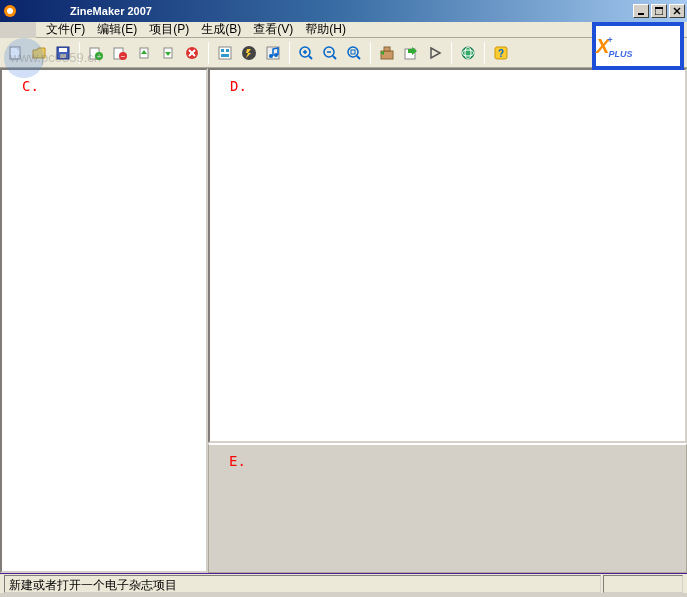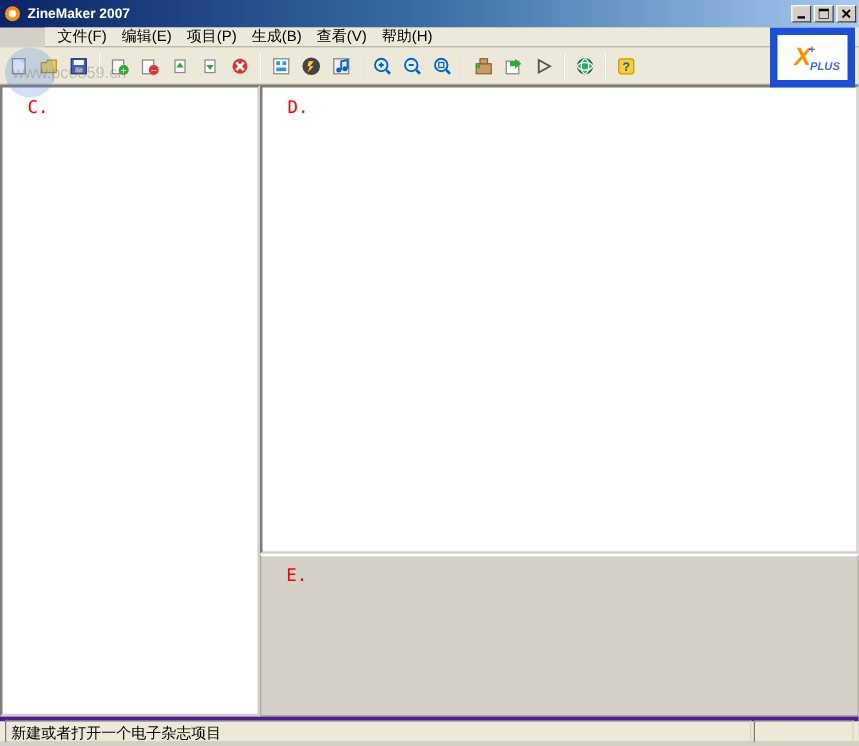--- a/index.html
+++ b/index.html
@@ -1,51 +1,51 @@
 <!DOCTYPE html>
 <html><head>
 <meta charset="utf-8">
 <style>
 * { margin: 0; padding: 0; box-sizing: border-box; }
 body { font-family: "SimSun", "宋体", sans-serif; font-size: 12px; background: #d4d0c8; width: 687px; height: 597px; overflow: hidden; position: relative; }
 
-.titlebar { height: 22px; background: linear-gradient(to right, #0a246a, #3a6ea5, #a6caf0); display: flex; align-items: center; padding: 0 2px; color: white; }
+.titlebar { height: 22px; background: linear-gradient(to right, #0a246a, #3a6ea5, #a6caf0); display: flex; align-items: center; padding: 0 2px; color: white; gap: 48px; }
 .titlebar-icon { width: 16px; height: 16px; margin-right: 4px; display: flex; align-items: center; justify-content: center; }
 .titlebar-text { flex: 1; font-size: 11px; font-weight: bold; }
 .titlebar-btns { display: flex; gap: 2px; }
 .titlebar-btn { width: 16px; height: 14px; background: #d4d0c8; border: 1px solid #fff; border-right-color: #404040; border-bottom-color: #404040; display: flex; align-items: center; justify-content: center; font-size: 9px; font-family: Arial; color: #000; cursor: pointer; }
 
 .menubar { height: 16px; background: #ece9d8; border-bottom: 1px solid #aca899; display: flex; align-items: center; padding: 0 4px; margin-left: 36px; }
 .menu-item { padding: 2px 6px; cursor: pointer; }
 .menu-spacer { flex: 1; }
 .annotation-a { color: #ff0000; font-family: monospace; font-size: 14px; margin-right: 8px; }
 
 .toolbar-row { height: 30px; background: #ece9d8; border-bottom: 1px solid #aca899; display: flex; align-items: center; padding: 2px 4px; gap: 2px; position: relative; }
 .toolbar-sep { width: 1px; height: 22px; background: #aca899; margin: 0 3px; border-right: 1px solid #fff; }
 .tb-btn { width: 22px; height: 22px; display: flex; align-items: center; justify-content: center; cursor: pointer; border: 1px solid transparent; }
 .annotation-b { color: #ff0000; font-family: monospace; font-size: 14px; position: absolute; right: 20px; }
 
-.logo-area { position: absolute; right: 3px; top: 22px; width: 68px; height: 48px; background: #fff; border: 6px solid #1d4ed8; display: flex; align-items: center; justify-content: flex-end; z-index: 5; }
+.logo-area { position: absolute; right: 3px; top: 22px; width: 92px; height: 48px; background: #fff; border: 4px solid #1d4ed8; display: flex; align-items: center; justify-content: flex-start; z-index: 5; }
 .logo-text { font-family: Arial Black, sans-serif; font-size: 20px; font-weight: 900; font-style: italic; }
 .logo-x { color: #ff8c00; }
 .logo-plus { color: #4169e1; font-size: 9px; position: relative; top: -10px; left: -2px; }
 .logo-sub { color: #4169e1; font-size: 9px; font-style: italic; position: relative; left: -6px; top: 4px; }
 
 .main-area { display: flex; height: calc(100% - 22px - 20px - 30px - 20px); }
 .left-panel { width: 208px; background: #fff; border: 2px inset #d4d0c8; position: relative; }
 .right-container { flex: 1; display: flex; flex-direction: column; }
 .right-top { flex: 1; background: #fff; border: 2px inset #d4d0c8; position: relative; }
 .right-bottom { height: 130px; background: #d4d0c8; border: 1px solid #aca899; border-top: 2px solid #fff; position: relative; }
 
 .annotation { color: #ff0000; font-family: monospace; font-size: 14px; position: absolute; }
 .ann-c { top: 8px; left: 20px; }
 .ann-d { top: 8px; left: 20px; }
 .ann-e { top: 8px; left: 20px; }
 
-.statusbar { height: 20px; background: #ece9d8; border-top: 4px solid #4c1d95; display: flex; align-items: center; padding: 0 4px; }
+.statusbar { height: 20px; background: #ece9d8; border-top: 1px solid #4c1d95; display: flex; align-items: center; padding: 0 4px; }
 .status-text { flex: 1; border: 1px inset #d4d0c8; padding: 1px 4px; height: 18px; }
 .status-right { width: 80px; border: 1px inset #d4d0c8; height: 18px; margin-left: 2px; }
 
 .watermark { position: absolute; top: 50px; left: 10px; font-size: 13px; color: rgba(100,100,100,0.3); z-index: 10; pointer-events: none; font-family: Arial; }
 .wm-circle { position: absolute; top: 38px; left: 4px; width: 40px; height: 40px; border-radius: 50%; background: rgba(70,130,220,0.25); z-index: 9; pointer-events: none; }
 </style>
 </head>
 <body>
 
 <div class="titlebar">

